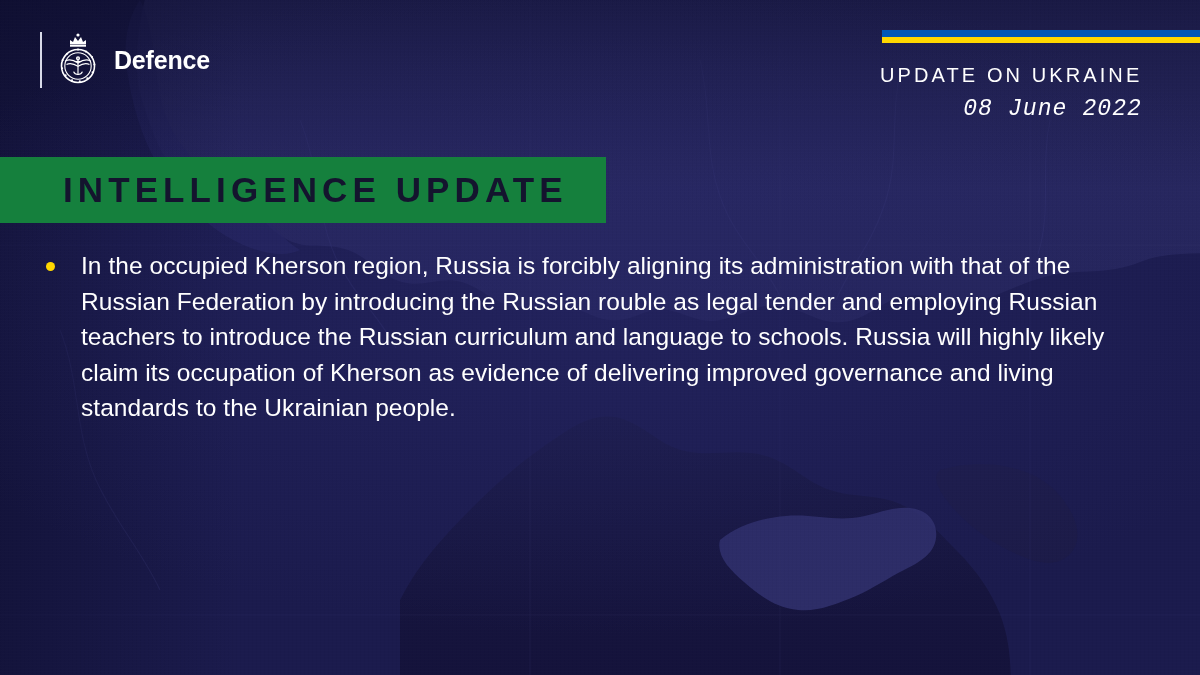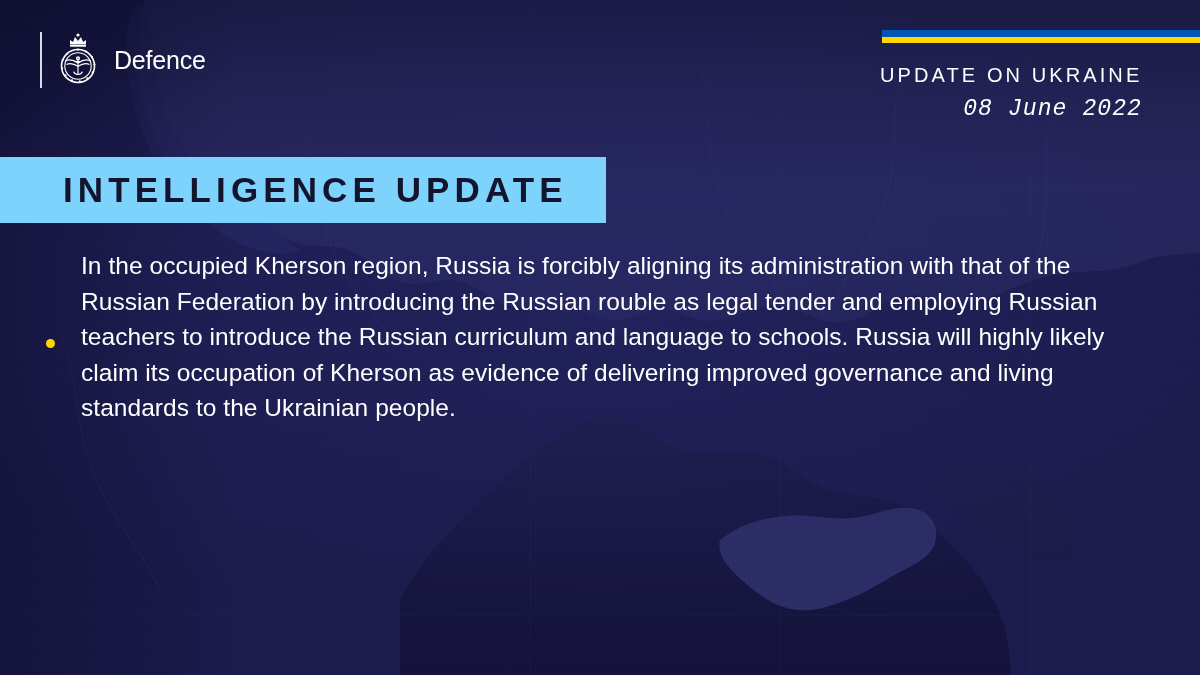--- a/index.html
+++ b/index.html
@@ -49,21 +49,21 @@
   .logo-rule {
     width:2px; height:56px;
     background:#d8dae8;
     flex:0 0 auto;
   }
   .crest { width:46px; height:60px; flex:0 0 auto; }
   .logo-words {
     color:#ffffff;
     font-size:25px;
     line-height:27px;
-    font-weight:400;
+    font-weight:700;
     letter-spacing:-0.2px;
     white-space:nowrap;
   }
 
   
   .header-right {
     position:absolute; right:0; top:30px;
     width:320px;
     text-align:right;
     padding-right:58px;
@@ -91,40 +91,40 @@
     font-style:italic;
     font-size:23px;
     letter-spacing:1.1px;
     white-space:nowrap;
   }
 
   
   .banner {
     position:absolute; left:0; top:157px;
     width:606px; height:66px;
-    background:#7dd3fc;
+    background:#15803d;
     display:flex; align-items:center;
   }
   .banner-text {
     margin-left:63px;
     color:#14142e;
     font-size:35px;
     font-weight:700;
     letter-spacing:5.1px;
     white-space:nowrap;
   }
 
   
   .bullets {
     position:absolute; left:40px; top:248px;
     width:1120px;
   }
   .bullet-row {
     display:flex;
-    align-items:center;
+    align-items:flex-start;
   }
   .bullet-dot {
     flex:0 0 auto;
     width:9px; height:9px;
     border-radius:50%;
     background:#FFD700;
     margin:14px 26px 0 6px;
   }
   .bullet-text {
     color:#ffffff;

